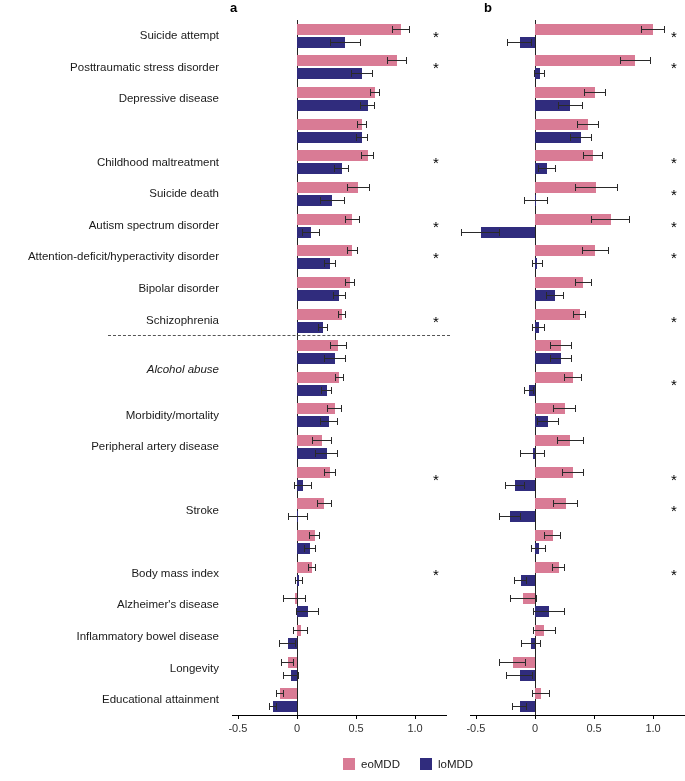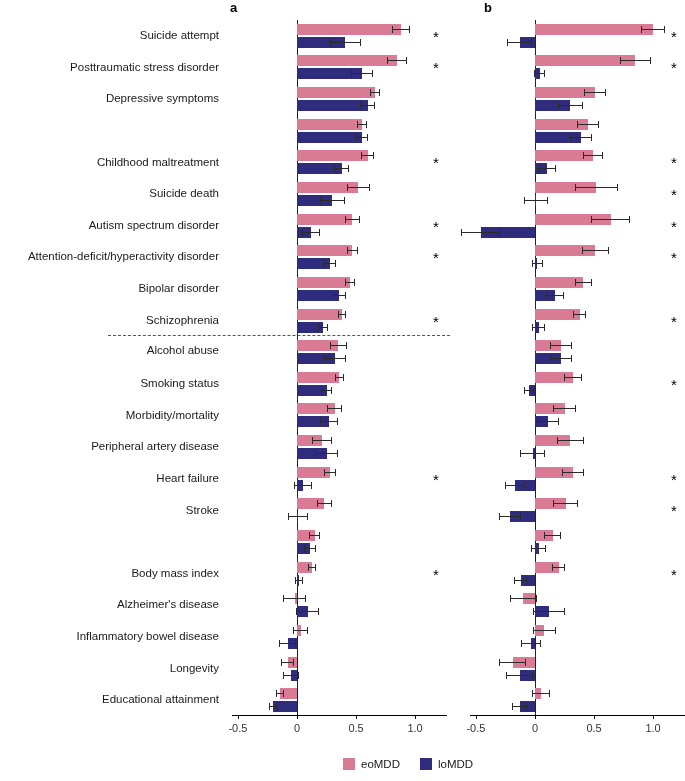--- a/index.html
+++ b/index.html
@@ -42,32 +42,30 @@
 </head>
 <body>
 
 <div class="figure">
   <div class="panel-letter" id="plA">a</div>
   <div class="panel-letter" id="plB">b</div>
 
   <div id="labels">
       <div class="catlabel" style="top: 0px; height: 31.6364px; line-height: 31.6364px;">Suicide attempt</div>
       <div class="catlabel" style="top: 31.6364px; height: 31.6364px; line-height: 31.6364px;">Posttraumatic stress disorder</div>
-      <div class="catlabel" style="top: 63.2727px; height: 31.6364px; line-height: 31.6364px;">Depressive symptoms</div>
+      <div class="catlabel" style="top: 63.2727px; height: 31.6364px; line-height: 31.6364px;">Depressive disease</div>
       <div class="catlabel" style="top: 126.545px; height: 31.6364px; line-height: 31.6364px;">Childhood maltreatment</div>
       <div class="catlabel" style="top: 158.182px; height: 31.6364px; line-height: 31.6364px;">Suicide death</div>
       <div class="catlabel" style="top: 189.818px; height: 31.6364px; line-height: 31.6364px;">Autism spectrum disorder</div>
       <div class="catlabel" style="top: 221.455px; height: 31.6364px; line-height: 31.6364px;">Attention-deficit/hyperactivity disorder</div>
       <div class="catlabel" style="top: 253.091px; height: 31.6364px; line-height: 31.6364px;">Bipolar disorder</div>
       <div class="catlabel" style="top: 284.727px; height: 31.6364px; line-height: 31.6364px;">Schizophrenia</div>
-      <div class="catlabel" style="top: 315px; height: 31.6364px; line-height: 31.6364px;">Alcohol abuse</div>
-      <div class="catlabel" style="top: 348px; height: 31.6364px; line-height: 31.6364px;">Smoking status</div>
+      <div class="catlabel" style="top: 334px; height: 31.6364px; line-height: 31.6364px; font-style: italic;">Alcohol abuse</div>
       <div class="catlabel" style="top: 379.636px; height: 31.6364px; line-height: 31.6364px;">Morbidity/mortality</div>
       <div class="catlabel" style="top: 411.273px; height: 31.6364px; line-height: 31.6364px;">Peripheral artery disease</div>
-      <div class="catlabel" style="top: 442.909px; height: 31.6364px; line-height: 31.6364px;">Heart failure</div>
       <div class="catlabel" style="top: 474.545px; height: 31.6364px; line-height: 31.6364px;">Stroke</div>
       <div class="catlabel" style="top: 537.818px; height: 31.6364px; line-height: 31.6364px;">Body mass index</div>
       <div class="catlabel" style="top: 569.455px; height: 31.6364px; line-height: 31.6364px;">Alzheimer's disease</div>
       <div class="catlabel" style="top: 601.091px; height: 31.6364px; line-height: 31.6364px;">Inflammatory bowel disease</div>
       <div class="catlabel" style="top: 632.727px; height: 31.6364px; line-height: 31.6364px;">Longevity</div>
       <div class="catlabel" style="top: 664.364px; height: 31.6364px; line-height: 31.6364px;">Educational attainment</div>
     </div>
 
   <div id="panelA" class="panel">
       <div class="zeroline" style="left: 64.9725px;"></div>

